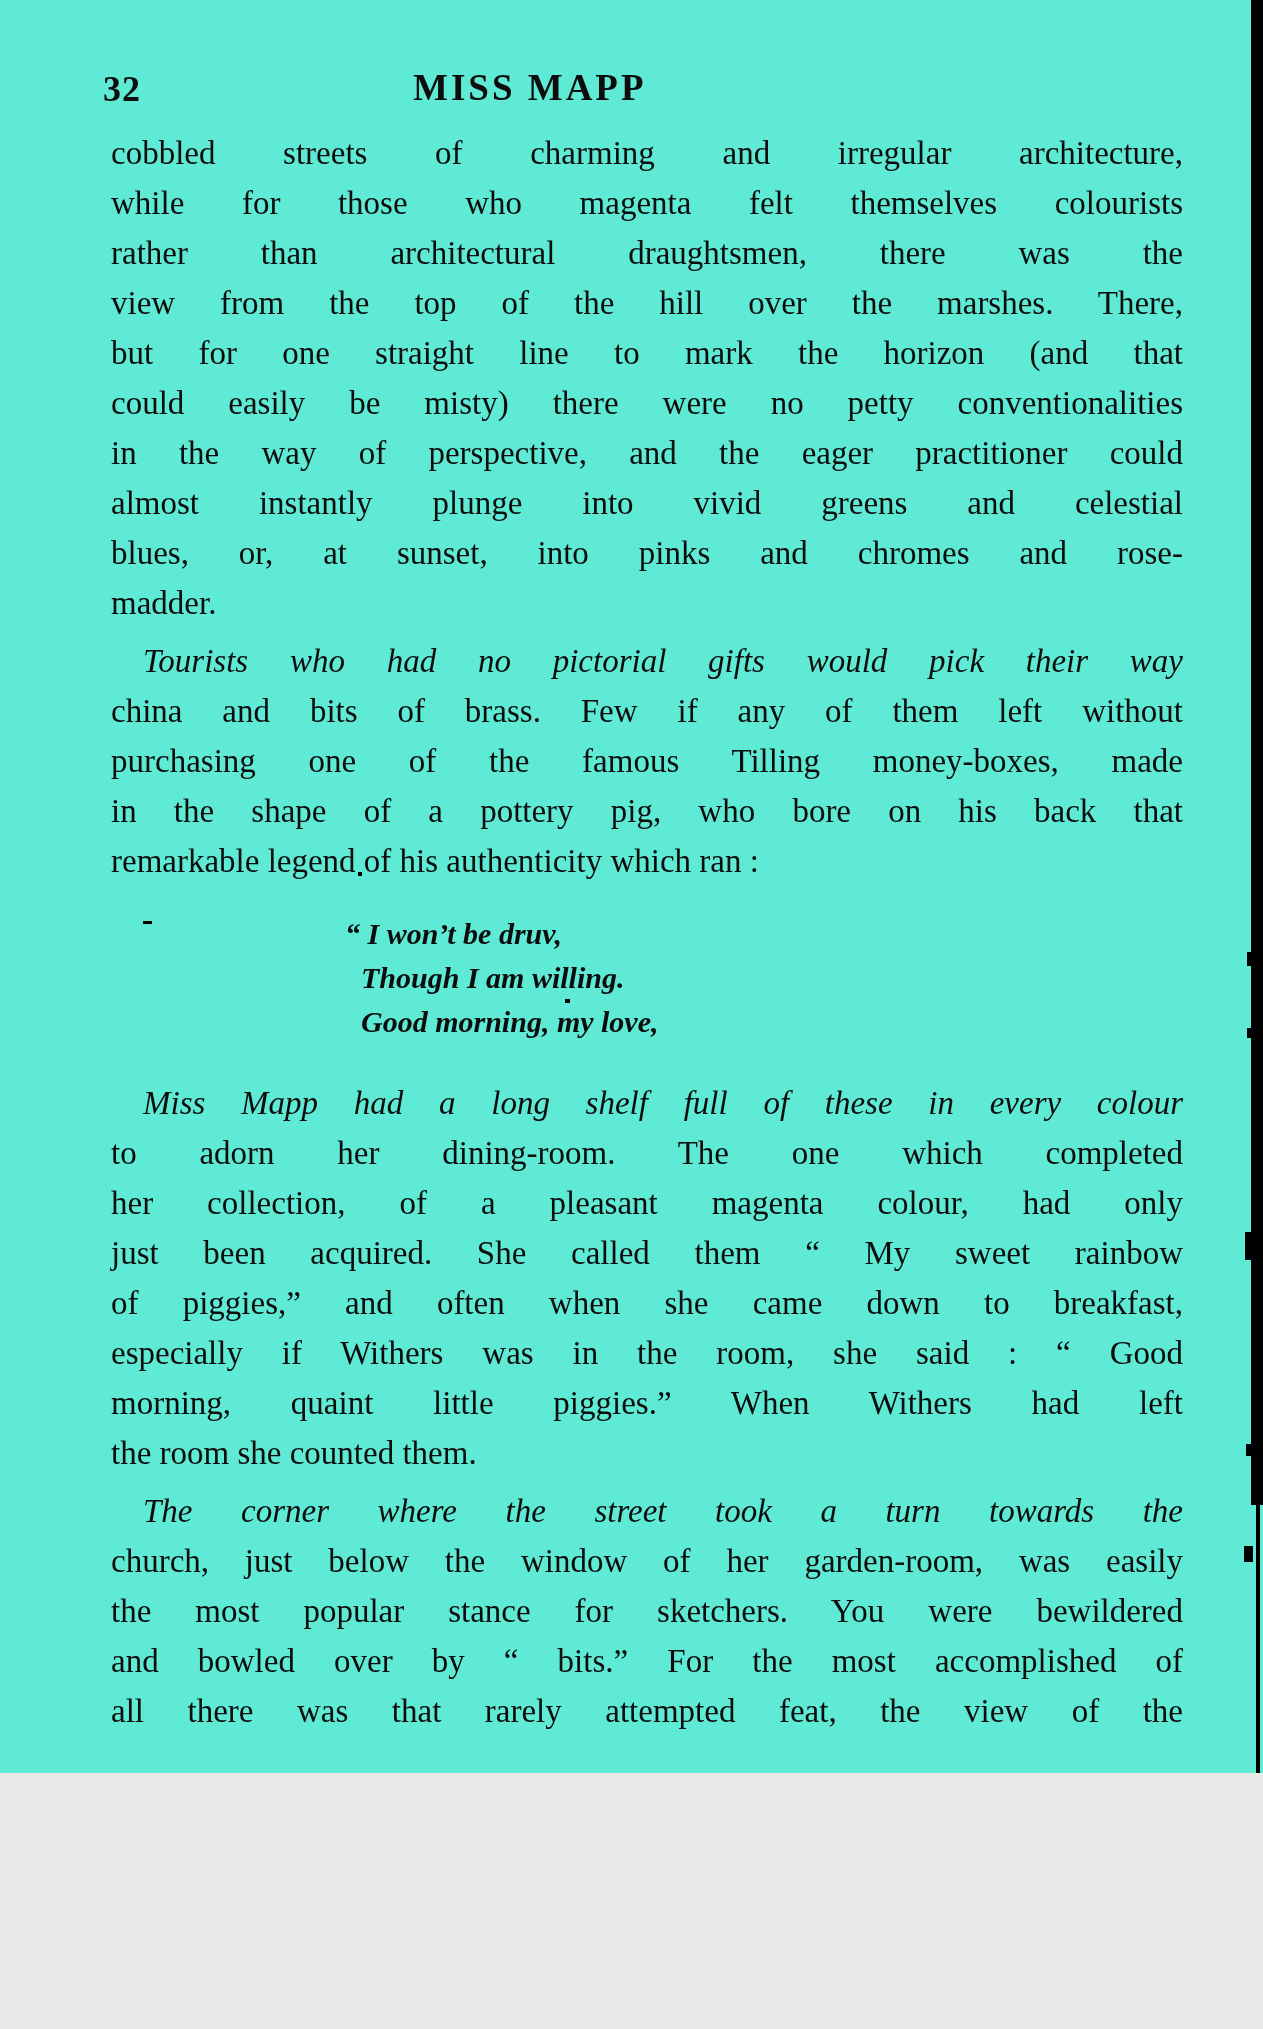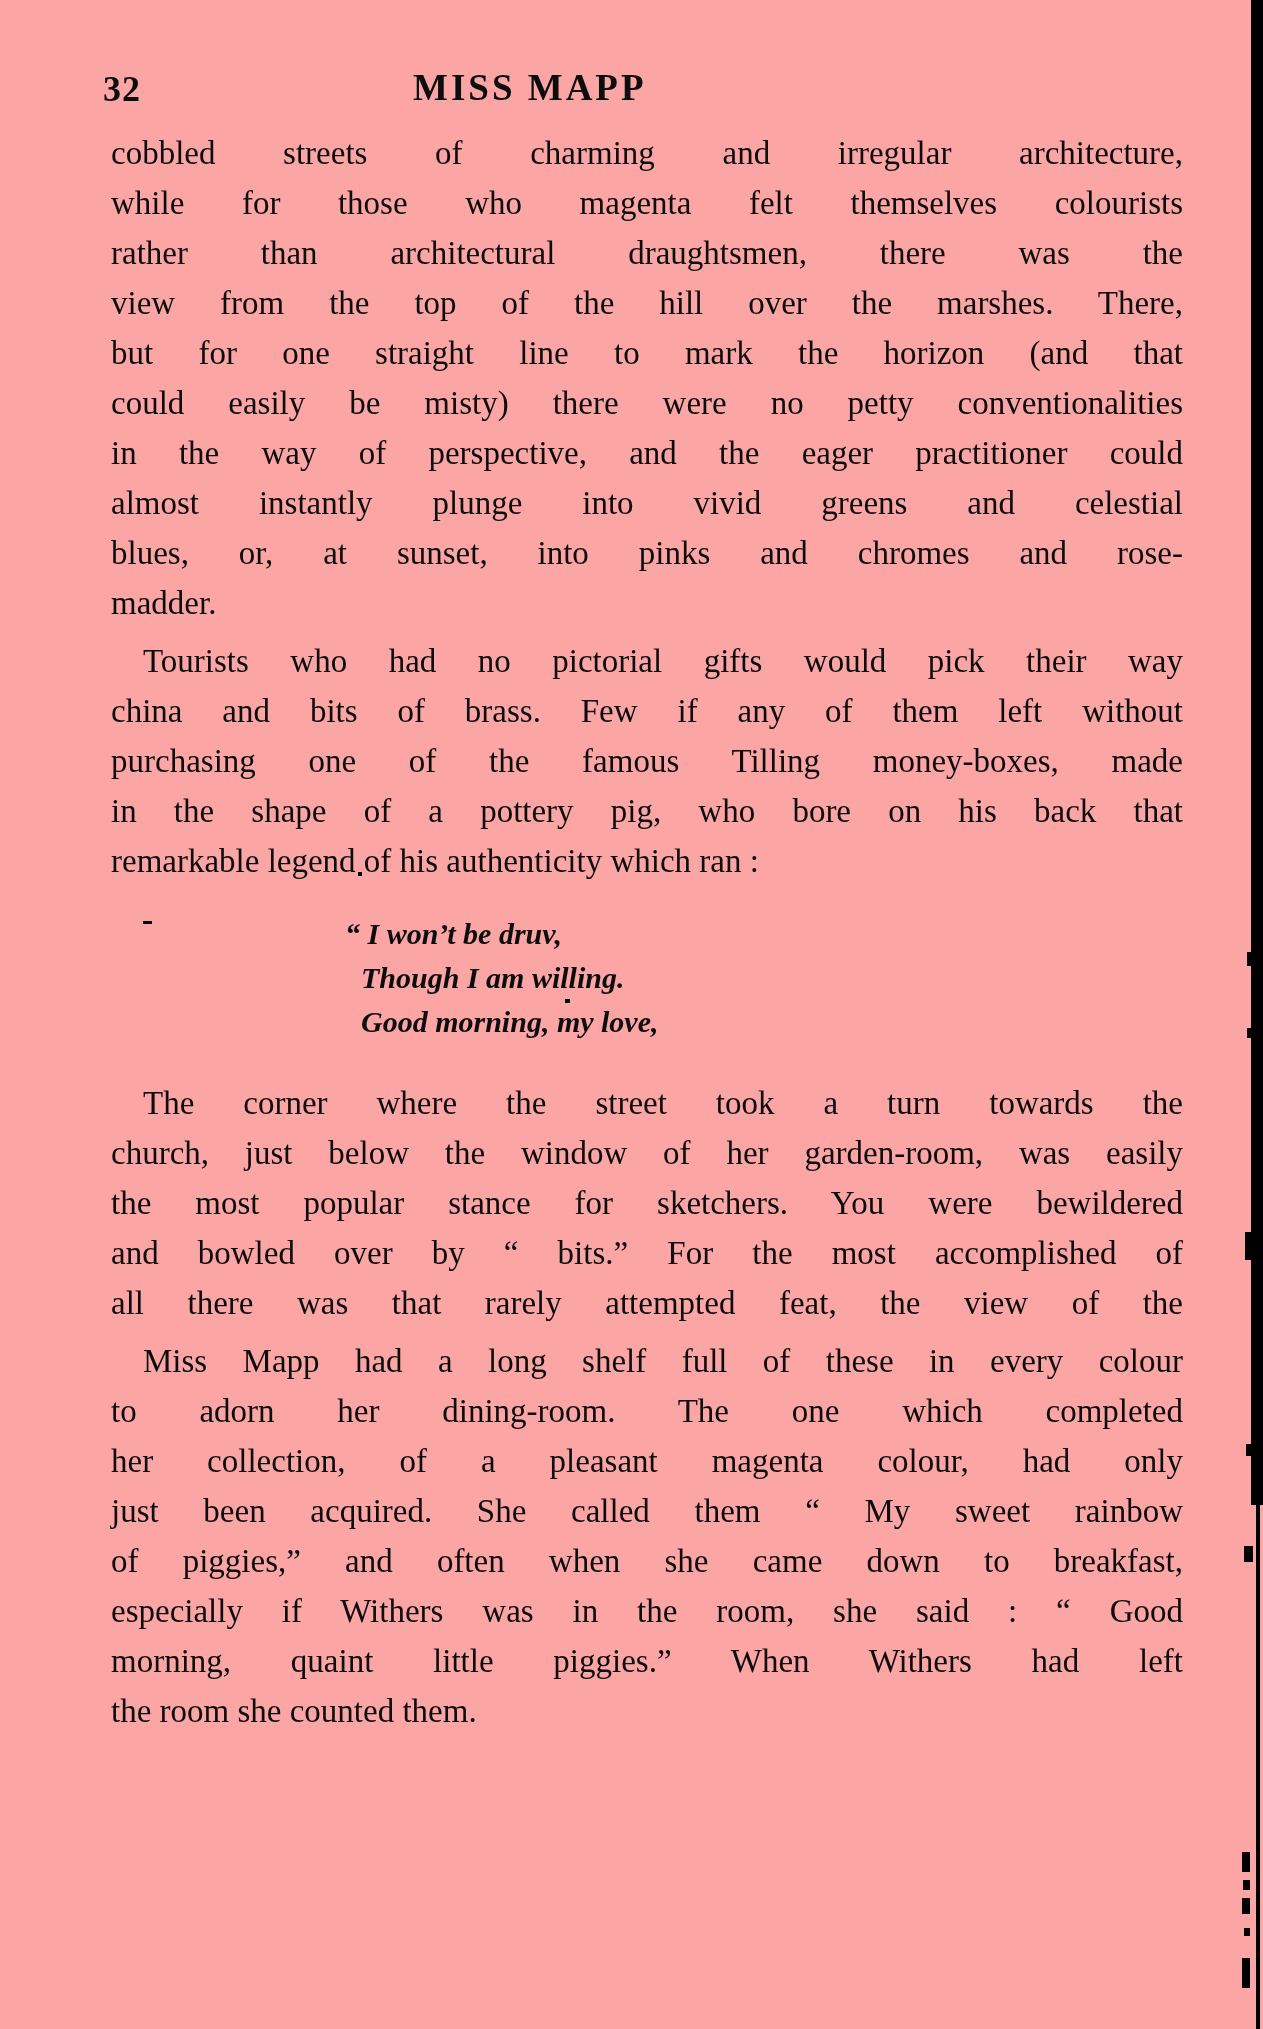--- a/index.html
+++ b/index.html
@@ -1,19 +1,19 @@
 <!DOCTYPE html>
 <html><head>
 <meta charset="utf-8">
 <style>
   html,body{margin:0;padding:0;background:#e8e8e8;}
   .page{
     position:relative;
-    width:1263px;height:2029px;
-    background:#fca5a5;
+    width:1263px;height:1773px;
+    background:#5eead4;
     overflow:hidden;
     font-family:"Liberation Serif","DejaVu Serif",serif;
     color:#0d0d0d;
   }
   .header{position:absolute;top:64px;left:103px;width:1088px;height:48px;}
   .page-number{
     position:absolute;left:0;top:4px;
     font-size:36px;font-weight:bold;letter-spacing:1px;
   }
   .title{
@@ -24,21 +24,21 @@
   .text-block{position:absolute;top:120px;left:103px;width:1088px;}
   .para{margin:8px;}
   .line{
     font-size:33px;
     line-height:50px;height:50px;
     text-align:justify;
     text-align-last:justify;
     white-space:normal;
     overflow:visible;
   }
-  .line.indent{text-indent:32px;}
+  .line.indent{text-indent:32px;font-style:italic;}
   .line.no-stretch{text-align-last:left;}
   .verse{margin:26px 0 34px 242px;font-style:italic;}
   .verse-line{
     font-size:30px;font-weight:bold;
     line-height:44px;height:44px;
     text-align:left;
   }
   .verse-line.verse-indent{padding-left:16px;}
   .artifact{position:absolute;background:#000;}
 </style>
@@ -71,35 +71,35 @@
         <div class="line">purchasing one of the famous Tilling money-boxes, made</div>
         <div class="line">in the shape of a pottery pig, who bore on his back that</div>
         <div class="line no-stretch">remarkable legend of his authenticity which ran :</div>
       </div>
       <div class="verse">
         <div class="verse-line">“ I won’t be druv,</div>
         <div class="verse-line verse-indent">Though I am willing.</div>
         <div class="verse-line verse-indent">Good morning, my love,</div>
       </div>
       <div class="para">
-        <div class="line indent">The corner where the street took a turn towards the</div>
-        <div class="line">church, just below the window of her garden-room, was easily</div>
-        <div class="line">the most popular stance for sketchers.  You were bewildered</div>
-        <div class="line">and bowled over by “ bits.”   For the most accomplished of</div>
-        <div class="line">all there was that rarely attempted feat, the view of the</div>
-      </div>
-      <div class="para">
         <div class="line indent">Miss Mapp had a long shelf full of these in every colour</div>
         <div class="line">to adorn her dining-room.  The one which completed</div>
         <div class="line">her collection, of a pleasant magenta colour, had only</div>
         <div class="line">just been acquired.  She called them “ My sweet rainbow</div>
         <div class="line">of piggies,” and often when she came down to breakfast,</div>
         <div class="line">especially if Withers was in the room, she said :  “ Good</div>
         <div class="line">morning, quaint little piggies.”  When Withers had left</div>
         <div class="line no-stretch">the room she counted them.</div>
+      </div>
+      <div class="para">
+        <div class="line indent">The corner where the street took a turn towards the</div>
+        <div class="line">church, just below the window of her garden-room, was easily</div>
+        <div class="line">the most popular stance for sketchers.  You were bewildered</div>
+        <div class="line">and bowled over by “ bits.”   For the most accomplished of</div>
+        <div class="line">all there was that rarely attempted feat, the view of the</div>
       </div>
     </div>
 
   <div class="artifact" style="left:1251px;top:0;width:12px;height:1505px;"></div>
   <div class="artifact" style="left:1256px;top:1505px;width:4px;height:524px;"></div>
   <div class="artifact" style="left:1247px;top:952px;width:7px;height:14px;"></div>
   <div class="artifact" style="left:1247px;top:1028px;width:7px;height:10px;"></div>
   <div class="artifact" style="left:1245px;top:1232px;width:9px;height:28px;"></div>
   <div class="artifact" style="left:1246px;top:1444px;width:8px;height:12px;"></div>
   <div class="artifact" style="left:1244px;top:1546px;width:9px;height:16px;"></div>

